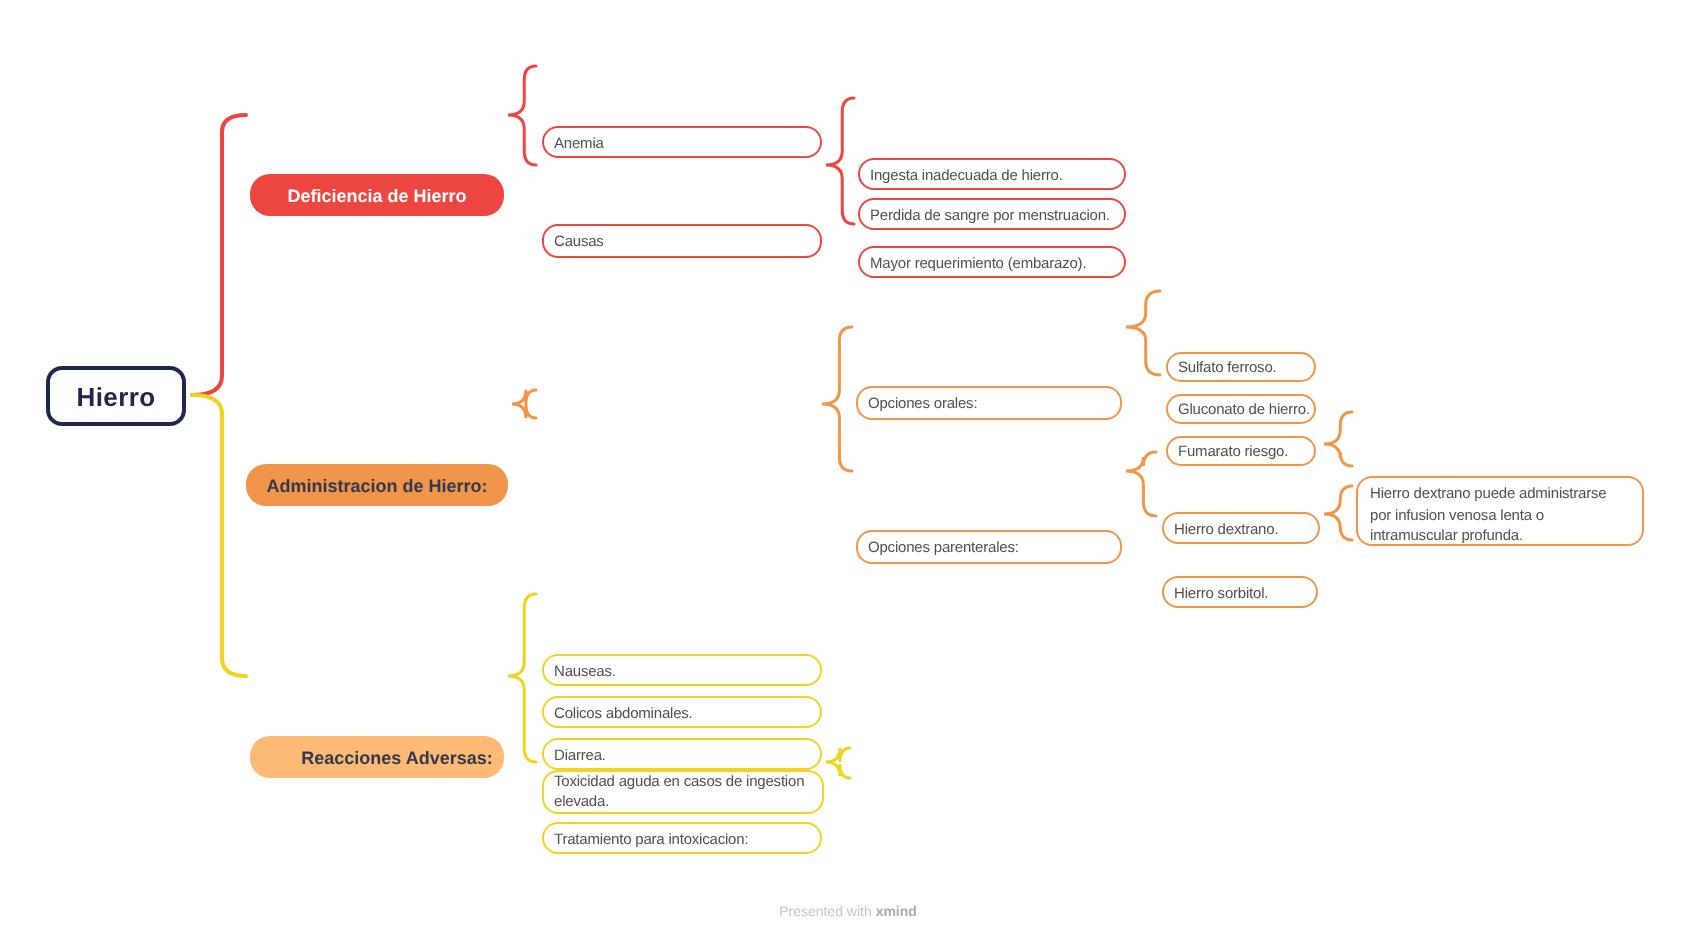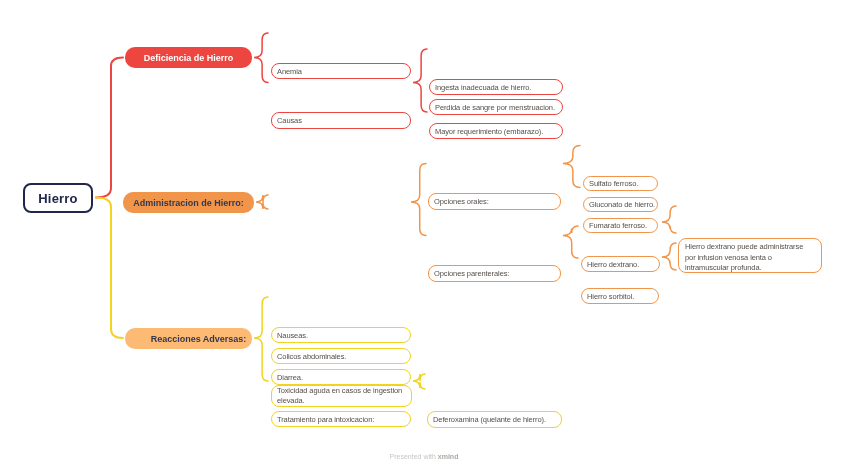--- a/index.html
+++ b/index.html
@@ -8,21 +8,21 @@
     font-family:"Liberation Sans", sans-serif;
   }
   .connectors{position:absolute;left:0;top:0;z-index:0;}
   .node{position:absolute;z-index:1;box-sizing:border-box;display:flex;align-items:center;}
   .root-node{
     border:2px solid #20264C;border-radius:8px;background:#fff;color:#20264C;
     font-size:13px;font-weight:bold;justify-content:center;letter-spacing:.2px;
   }
   .main{
     border-radius:10px;font-size:9px;font-weight:bold;justify-content:center;
-    padding:0 8px;white-space:nowrap;
+    padding:0 8px;white-space:nowrap;margin-top:40px;
   }
   .main.red{background:#ED4540;color:#ffffff;}
   .main.orange{background:#F0954A;color:#33384E;}
   .main.yellow{background:#fdba74;color:#33384E;padding-left:28px;}
   .leaf{
     background:#ffffff;border-radius:8px;font-size:7.5px;color:#554F4B;
     padding:0 5px;white-space:nowrap;letter-spacing:-0.1px;margin-top:38px;
   }
   .leaf.red{border:1.4px solid #ED4540;}
   .leaf.orange{border:1.4px solid #F0954A;}
@@ -62,27 +62,26 @@
   <div class="node leaf red" style="left:271px;top:74px;width:140px;height:17px">Causas</div>
   <div class="node leaf red" style="left:429px;top:41px;width:134px;height:16px">Ingesta inadecuada de hierro.</div>
   <div class="node leaf red" style="left:429px;top:61px;width:134px;height:16px">Perdida de sangre por menstruacion.</div>
   <div class="node leaf red" style="left:429px;top:85px;width:134px;height:16px">Mayor requerimiento (embarazo).</div>
 
   <div class="node main orange" style="left:123px;top:192px;width:131px;height:21px">Administracion de Hierro:</div>
   <div class="node leaf orange" style="left:428px;top:155px;width:133px;height:17px">Opciones orales:</div>
   <div class="node leaf orange" style="left:428px;top:227px;width:133px;height:17px">Opciones parenterales:</div>
   <div class="node leaf orange" style="left:583px;top:138px;width:75px;height:15px">Sulfato ferroso.</div>
   <div class="node leaf orange" style="left:583px;top:159px;width:75px;height:15px">Gluconato de hierro.</div>
-  <div class="node leaf orange" style="left:583px;top:180px;width:75px;height:15px">Fumarato ferroso.</div>
+  <div class="node leaf orange" style="left:583px;top:180px;width:75px;height:15px">Fumarato riesgo.</div>
   <div class="node leaf orange" style="left:581px;top:218px;width:79px;height:16px">Hierro dextrano.</div>
   <div class="node leaf orange" style="left:581px;top:250px;width:78px;height:16px">Hierro sorbitol.</div>
   <div class="node leaf orange desc" style="left:678px;top:200px;width:144px;height:35px">Hierro dextrano puede administrarse por infusion venosa lenta o intramuscular profunda.</div>
 
   <div class="node main yellow" style="left:125px;top:328px;width:127px;height:21px">Reacciones Adversas:</div>
   <div class="node leaf yellow" style="left:271px;top:289px;width:140px;height:16px">Nauseas.</div>
   <div class="node leaf yellow" style="left:271px;top:310px;width:140px;height:16px">Colicos abdominales.</div>
   <div class="node leaf yellow" style="left:271px;top:331px;width:140px;height:16px">Diarrea.</div>
   <div class="node leaf yellow wrap" style="left:271px;top:347px;width:141px;height:22px">Toxicidad aguda en casos de ingestion elevada.</div>
   <div class="node leaf yellow" style="left:271px;top:373px;width:140px;height:16px">Tratamiento para intoxicacion:</div>
-  <div class="node leaf yellow" style="left:427px;top:373px;width:135px;height:17px">Deferoxamina (quelante de hierro).</div>
 
   <div class="footer"><span>Presented with </span><b>xmind</b></div>
 </div>
 
 </body></html>

